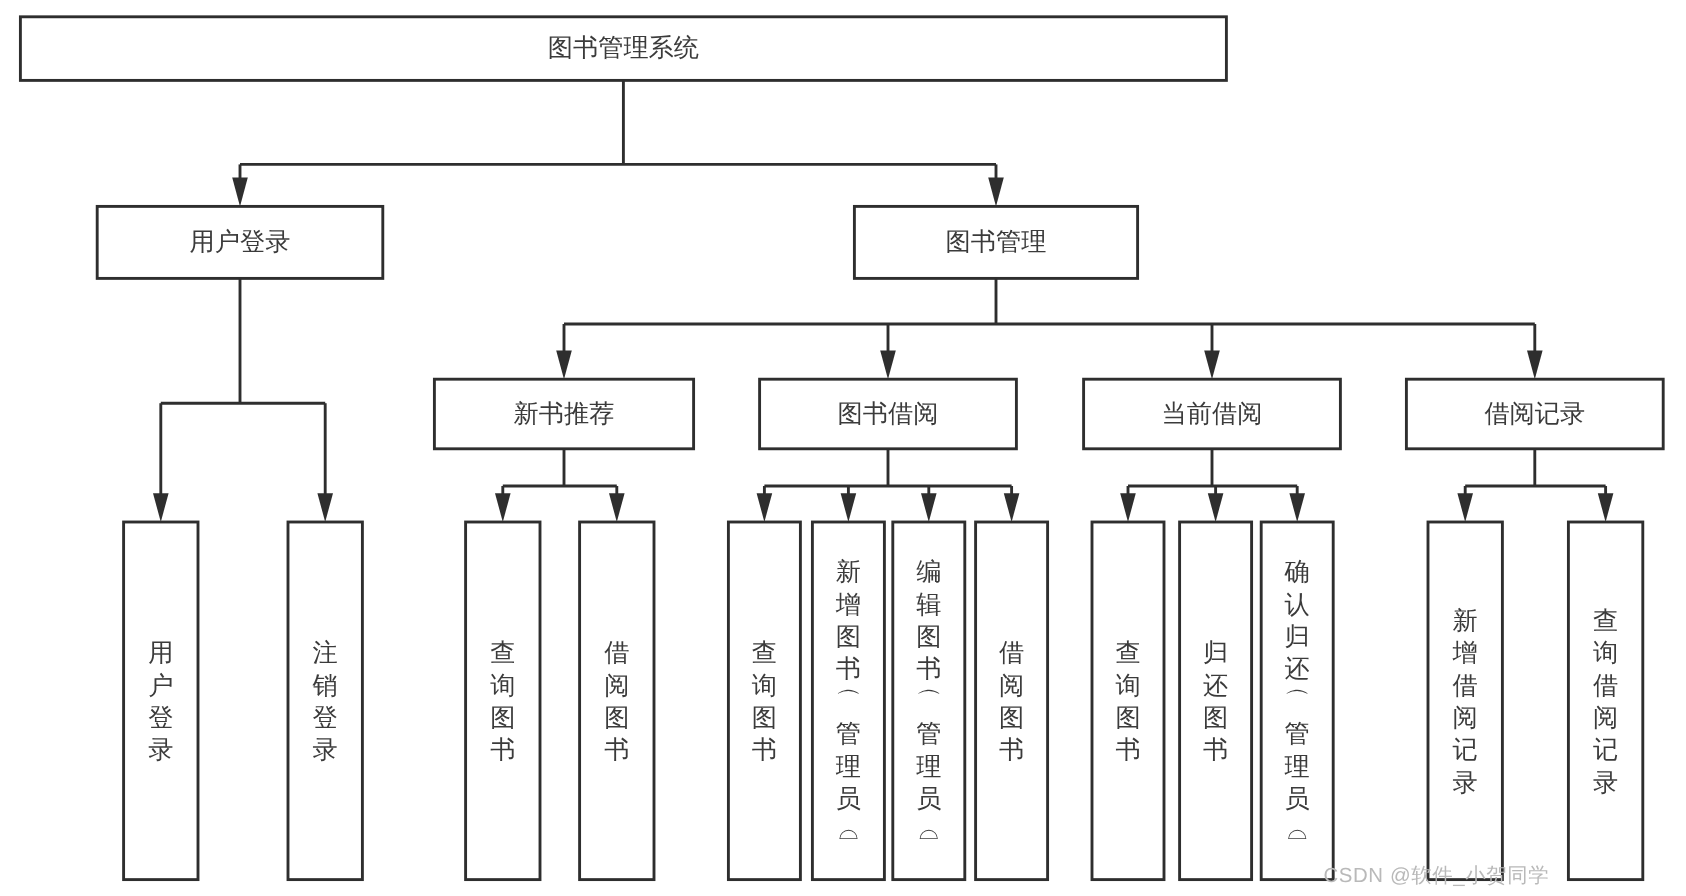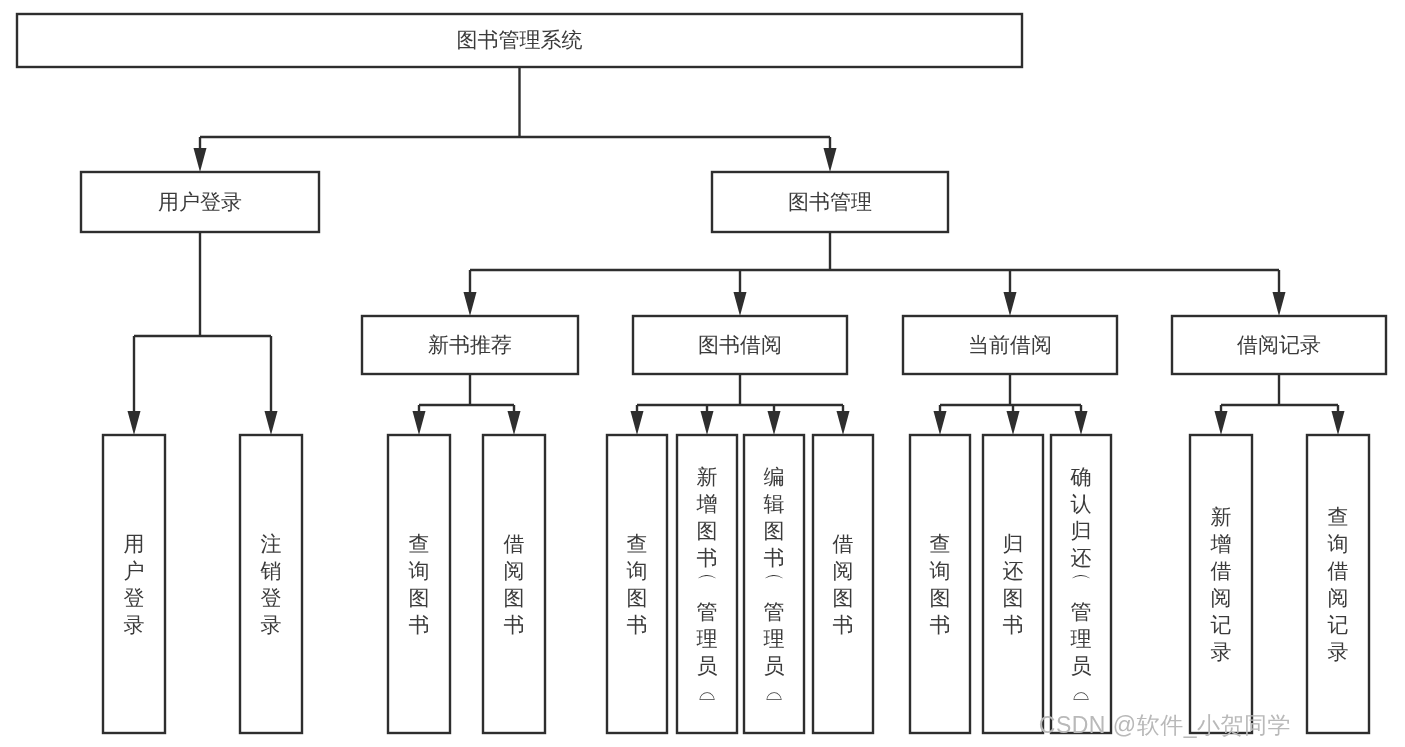--- a/index.html
+++ b/index.html
@@ -50,21 +50,21 @@
   }
   .arrow-head {
     fill: #2e2e2e;
     stroke: none;
   }
   .watermark {
     position: absolute;
     right: 8px;
     bottom: 6px;
     font-family: "Liberation Sans", "DejaVu Sans", sans-serif;
-    font-size: 23px;
+    font-size: 17px;
     color: #b9b9b9;
     white-space: nowrap;
     letter-spacing: 0.5px;
     pointer-events: none;
   }
 </style>
 </head>
 <body>
 
 <div id="diagram-root">

